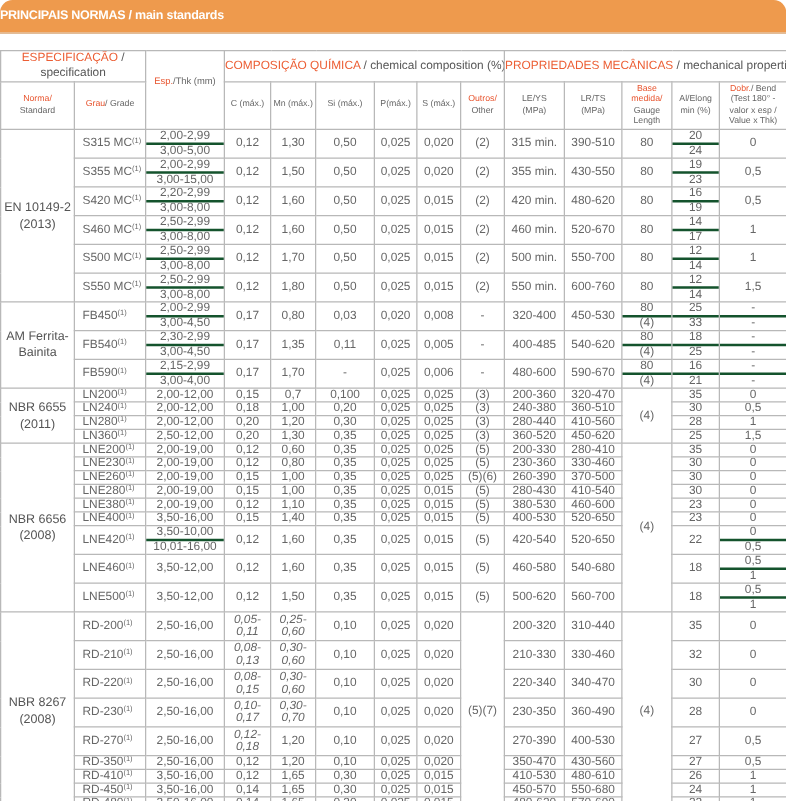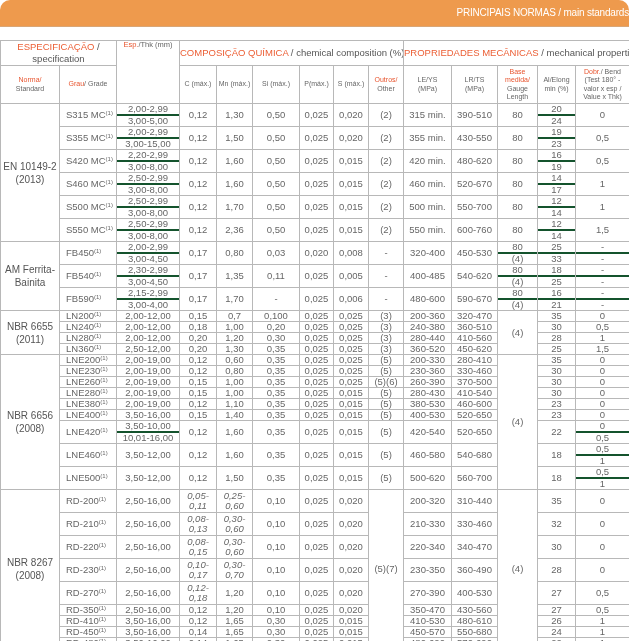--- a/index.html
+++ b/index.html
@@ -1,17 +1,17 @@
 <!DOCTYPE html>
 <html><head>
 <meta charset="utf-8">
 <style>
   * { box-sizing: border-box; margin: 0; padding: 0; }
   body { width: 629px; height: 641px; background: #ffffff; font-family: "Liberation Sans", sans-serif; color: #555; overflow: hidden; position: relative; }
-  .titlebar { position: absolute; left: 0; top: 0; width: 629px; height: 26px; background: #ee9a4d; border-radius: 10px 10px 0 0; color: #fff; font-weight: normal; font-size: 10px; text-align: right; line-height: 26px; letter-spacing: -0.2px; }
+  .titlebar { position: absolute; left: 0; top: 0; width: 629px; height: 26px; background: #ee9a4d; border-radius: 10px 10px 0 0; color: #fff; font-weight: bold; font-size: 10px; text-align: left; line-height: 26px; letter-spacing: -0.2px; }
   .titlebar .hr { position:absolute; left:0; bottom:-1px; width:629px; height:1px; background:#d9a676; }
   table { position: absolute; left: 0; top: 40px; border-collapse: collapse; table-layout: fixed; width: 629px; }
   td, th { border: 1px solid #b8b8b8; text-align: center; vertical-align: middle; font-weight: normal; overflow: hidden; white-space: nowrap; }
   th { font-size: 7px; line-height: 8.5px; color: #666; }
   th.grp { font-size: 9.5px; height: 25px; color: #555; }
   th.sub { height: 38px; }
   .or { color: #e8552f; }
   th.grp .or { color: #ec5e34; }
   td { font-size: 9.5px; color: #666; height: 11px; line-height: 10px; padding: 0; }
   td.norm { font-size: 10px; line-height: 13px; white-space: normal; color: #555; }
@@ -48,21 +48,21 @@
       <col style="width:35px">
       <col style="width:48px">
       <col style="width:46px">
       <col style="width:40px">
       <col style="width:38px">
       <col style="width:54px">
   </colgroup>
   <thead>
     <tr>
       <th class="grp" colspan="2" style="white-space:normal;line-height:12px;"><span class="or">ESPECIFICAÇÃO</span><span> / specification</span></th>
-      <th rowspan="2" style="white-space:normal;font-size:7.5px;vertical-align:top;"><span class="or">Esp.</span><span>/Thk (mm)</span></th>
+      <th rowspan="2" style="white-space:normal;font-size:7.5px;vertical-align:top;padding-top:20px;"><span class="or">Esp.</span><span>/Thk (mm)</span></th>
       <th class="grp" colspan="6"><span class="or">COMPOSIÇÃO QUÍMICA</span><span> / chemical composition (%)</span></th>
       <th class="grp" colspan="5"><span class="or">PROPRIEDADES MECÂNICAS</span><span> / mechanical properties</span></th>
     </tr>
     <tr>
       <th class="sub" style="white-space:normal;"><span class="or">Norma/</span><br><span>Standard</span></th>
       <th class="sub"><span class="or">Grau</span><span>/ Grade</span></th>
       <th class="sub">C (máx.)</th>
       <th class="sub">Mn (máx.)</th>
       <th class="sub">Si (máx.)</th>
       <th class="sub">P(máx.)</th>
@@ -204,21 +204,21 @@
       </tr>
       <tr class="r23">
         <td class="grade"><span>S550 MC</span><sup>(1)</sup></td>
         <td class="box">
           <div class="split">
             <span>2,50-2,99</span>
             <span>3,00-8,00</span>
           </div>
         </td>
         <td>0,12</td>
-        <td>2,36</td>
+        <td>1,80</td>
         <td>0,50</td>
         <td>0,025</td>
         <td>0,015</td>
         <td>(2)</td>
         <td>550 min.</td>
         <td>600-760</td>
         <td>80</td>
         <td class="box">
           <div class="split">
             <span>12</span>

